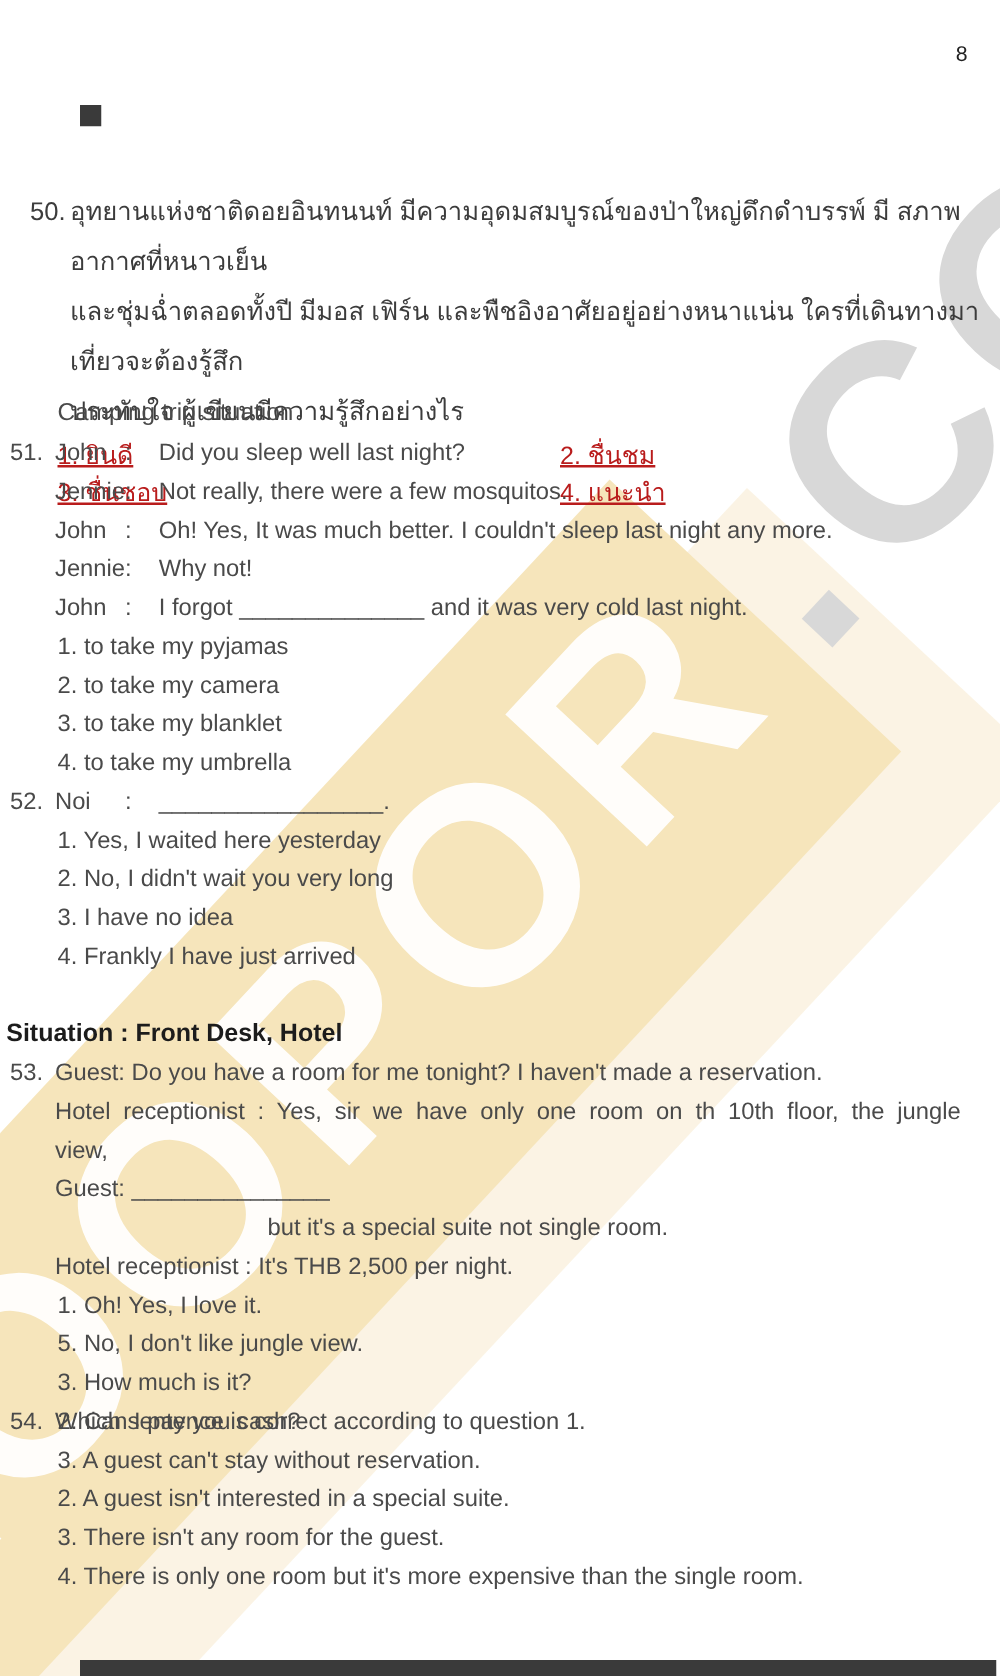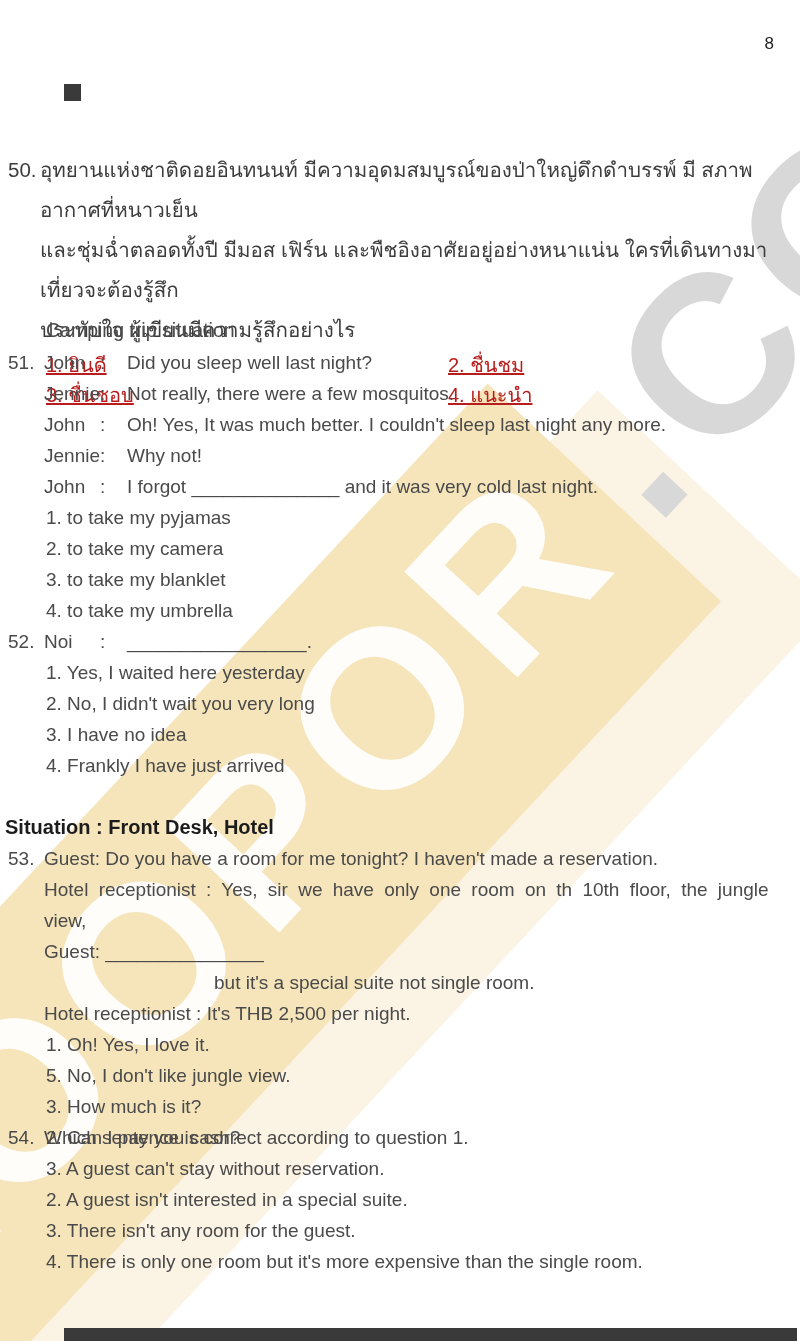--- a/index.html
+++ b/index.html
@@ -28,21 +28,21 @@
 
   
   .mark-square { position:absolute; left:64px; top:84px; width:17px; height:17px; background:#3a3a3a; z-index:3; }
   .mark-bar { position:absolute; left:64px; top:1328px; width:733px; height:13px; background:#3a3a3a; z-index:3; }
 
   
   .pageno { position:absolute; top:34px; right:26px; font-size:17px; color:#222; z-index:2; }
   .sec { position:absolute; left:8px; right:5px; z-index:2; }
   .sec.edge { left:5px; }
 
-  .thai { font-size:20.5px; line-height:40px; color:#3c3c3c; }
+  .thai { font-size:20.5px; line-height:40px; color:#3c3c3c;margin-left:16px; }
   .q50text { display:flex; }
   .q50text .qnum { flex:0 0 32px; }
   .q50text .tlines { flex:1; }
 
   .optgrid { display:grid; grid-template-columns:402px auto; margin-left:38px; line-height:30px; font-size:20px; color:#b91c1c;text-decoration:underline; }
 
   .row { display:flex; line-height:31px; font-size:19px; }
   .qnum { flex:0 0 36px; }
   .speaker { flex:0 0 56px; }
   .colon { flex:0 0 27px; }

